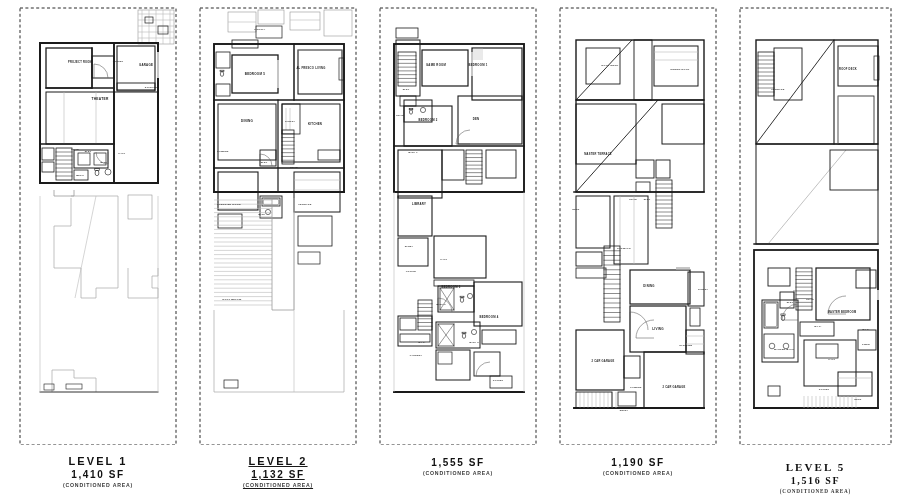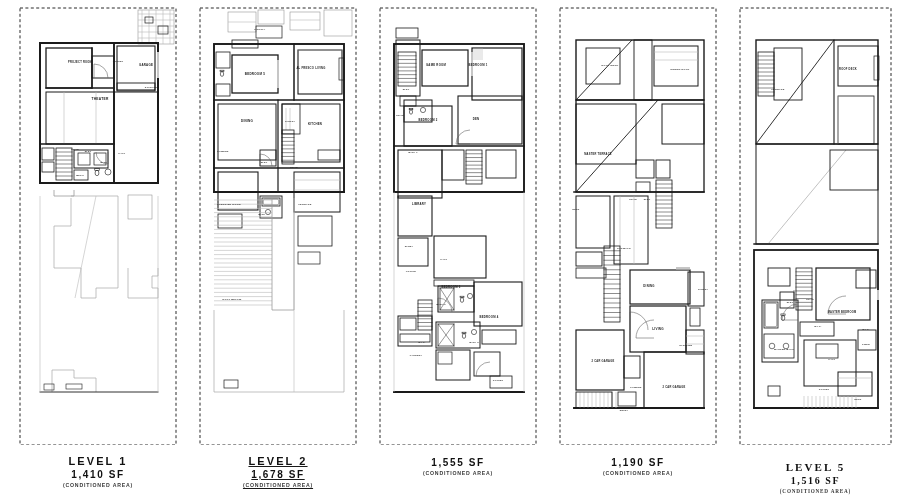--- a/index.html
+++ b/index.html
@@ -203,21 +203,21 @@
             <text x="25" y="152" font-size="2.2" text-anchor="middle" letter-spacing=".25" class="rm">POWDER</text>
             <text x="66" y="163" font-size="2.2" text-anchor="middle" letter-spacing=".25" class="rm">ELEV</text>
             <text x="96" y="168" font-size="2.2" text-anchor="middle" letter-spacing=".25" class="rm">STAIR</text>
             <text x="62" y="30" font-size="2.4" text-anchor="middle" letter-spacing=".25" class="rm">LOGGIA</text>
             <text x="107" y="205" font-size="2.4" text-anchor="middle" letter-spacing=".25" class="rm">TERRACE</text>
             <text x="34" y="300" font-size="2.4" text-anchor="middle" letter-spacing=".25" class="rm">ROOF BELOW</text>
           </g>
         </svg>
         <div class="caption" style="top: 455px; text-decoration: underline;">
           <div class="lvl-title">LEVEL 2</div>
-          <div class="lvl-area">1,678 SF</div>
+          <div class="lvl-area">1,132 SF</div>
           <div class="lvl-note">(CONDITIONED AREA)</div>
         </div>
       </div>
       <div class="panel" style="left: 378px; width: 160px;">
         <svg width="160" height="445" viewBox="0 0 160 445">
           <g>
             <rect x="2" y="8" width="156" height="437" fill="none" stroke="#2a2a2a" stroke-width="1" stroke-dasharray="3 2.4"></rect>
             <rect x="18" y="40" width="24" height="56" fill="none" stroke="#1a1a1a" stroke-width="1"></rect>
             <rect x="20" y="52" width="18" height="34" fill="none" stroke="#1a1a1a" stroke-width="0.8"></rect>
             <line x1="20" y1="55.77777777777778" x2="38" y2="55.77777777777778" stroke="#1a1a1a" stroke-width="0.5" stroke-linecap="square"></line>

